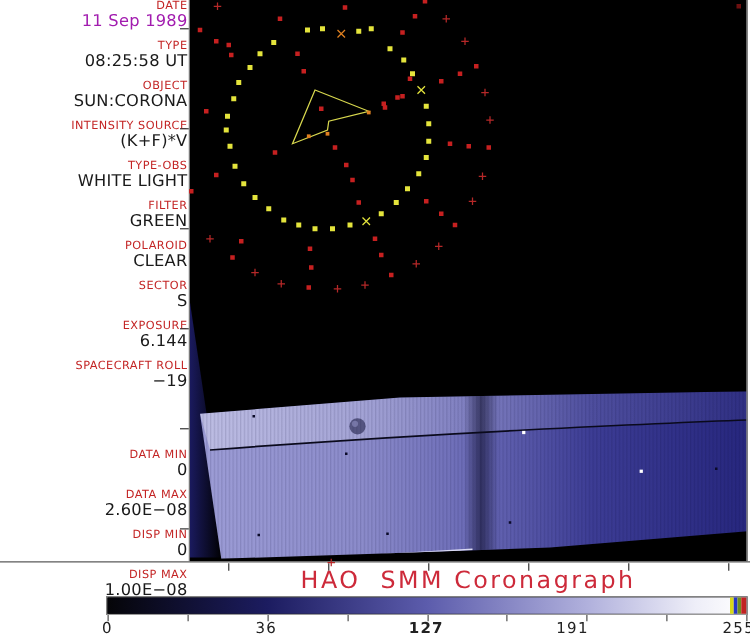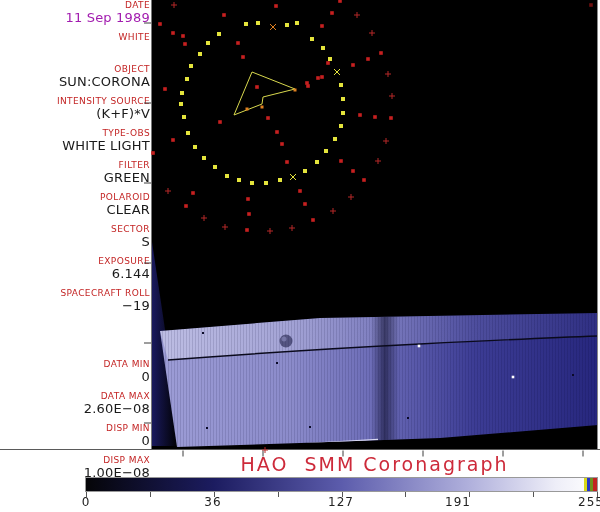--- a/index.html
+++ b/index.html
@@ -23,21 +23,22 @@
 </style>
 </head>
 <body>
 
 <div id="sidebar">
     <div class="field">
       <div class="flabel" style="color: rgb(195, 36, 36);">DATE</div>
       <div class="fvalue" style="color: #a21caf;">11 Sep 1989</div>
     </div>
     <div class="field">
-      <div class="flabel" style="color: rgb(195, 36, 36);">WHITE</div>
+      <div class="flabel" style="color: rgb(195, 36, 36);">TYPE</div>
+      <div class="fvalue" style="color: rgb(26, 26, 26);">08:25:58 UT</div>
     </div>
     <div class="field">
       <div class="flabel" style="color: rgb(195, 36, 36);">OBJECT</div>
       <div class="fvalue" style="color: rgb(26, 26, 26);">SUN:CORONA</div>
     </div>
     <div class="field">
       <div class="flabel" style="color: rgb(195, 36, 36);">INTENSITY SOURCE</div>
       <div class="fvalue" style="color: rgb(26, 26, 26);">(K+F)*V</div>
     </div>
     <div class="field">
@@ -271,16 +272,16 @@
     <div class="ctick" style="left: 149.875px;"></div>
     <div class="ctick" style="left: 213.75px;"></div>
     <div class="ctick" style="left: 277.625px;"></div>
     <div class="ctick" style="left: 341.5px;"></div>
     <div class="ctick" style="left: 405.375px;"></div>
     <div class="ctick" style="left: 469.25px;"></div>
     <div class="ctick" style="left: 533.125px;"></div>
     <div class="ctick" style="left: 597px;"></div>
     <div class="clabel" style="left: 86px;">0</div>
     <div class="clabel" style="left: 213px;">36</div>
-    <div class="clabel" style="left: 341px;">127</div>
+    <div class="clabel" style="left: 341px; font-weight: bold;">127</div>
     <div class="clabel" style="left: 458px;">191</div>
     <div class="clabel" style="left: 591px;">255</div>
   </div>
 
 </body></html>

